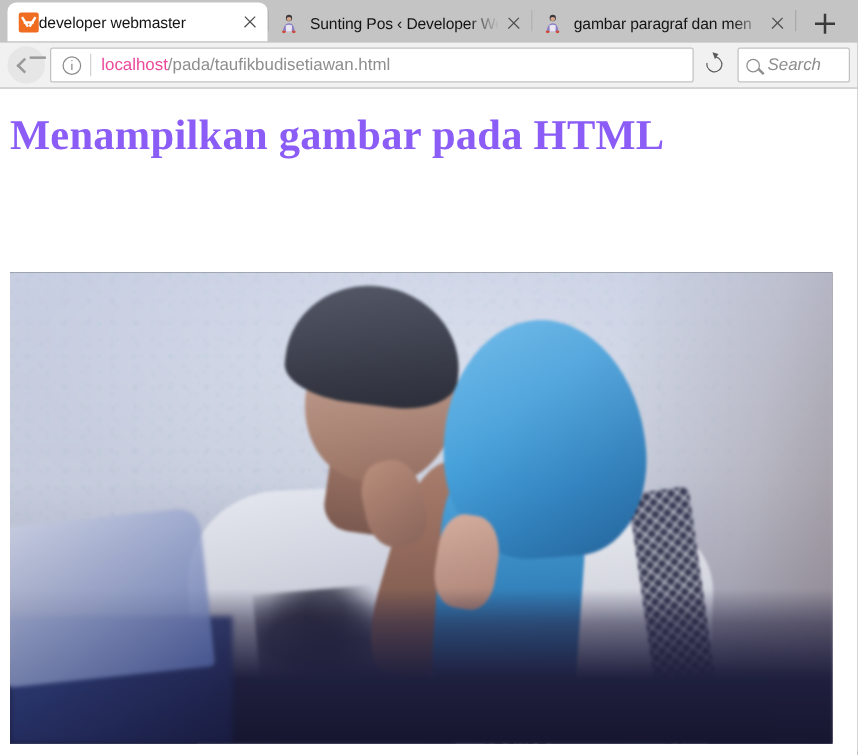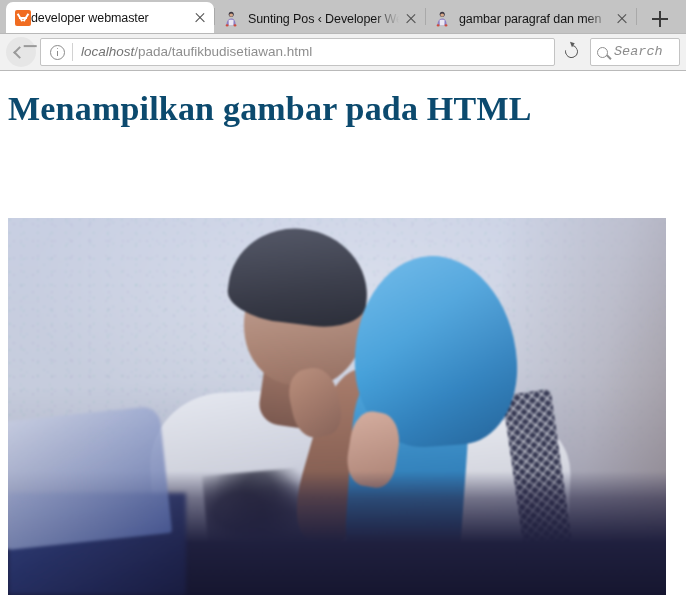--- a/index.html
+++ b/index.html
@@ -217,21 +217,21 @@
     flex: 0 0 auto;
     margin-right: 8px;
   }
   .url-text {
     font-size: 13.5px;
     color: #8e8e8e;
     white-space: nowrap;
     overflow: hidden;
     line-height: 18px;
   }
-  .url-text .host { color: #737373; font-style: italic; }
+  .url-text .host { color: #ec4899; }
 
   .reload-btn {
     width: 30px; height: 30px;
     flex: 0 0 auto;
     position: relative;
     margin-left: 2px;
   }
   .reload-glyph {
     position: absolute;
     left: 8px; top: 8px;
@@ -280,36 +280,35 @@
     width: 5.5px; height: 1.7px;
     background: #8f8f8f;
     transform: rotate(45deg);
   }
   .search-placeholder {
     font-size: 13.5px;
     font-style: italic;
     color: #8d8d8d;
     white-space: nowrap;
     line-height: 18px;
-    font-family: Liberation Mono, monospace;
   }
 
   
   .page {
     background: #ffffff;
     width: 686px;
     height: 530px;
     padding: 0;
     position: relative;
   }
   .page-heading {
     font-family: "Liberation Serif", serif;
     font-weight: bold;
     font-size: 34px;
-    color: #0c4a6e;
+    color: #8b5cf6;
     margin: 0;
     padding: 20px 0 0 8px;
     line-height: 1.05;
     letter-spacing: 0.2px;
   }
 
   
   .photo-wrap {
     position: absolute;
     left: 8px;

